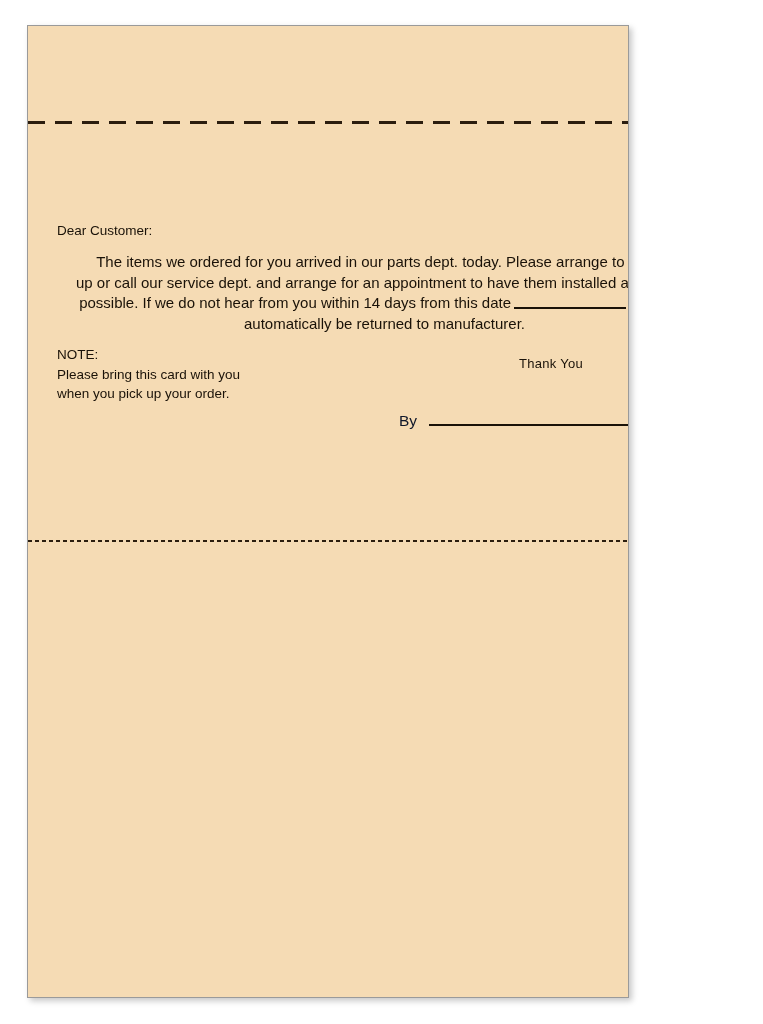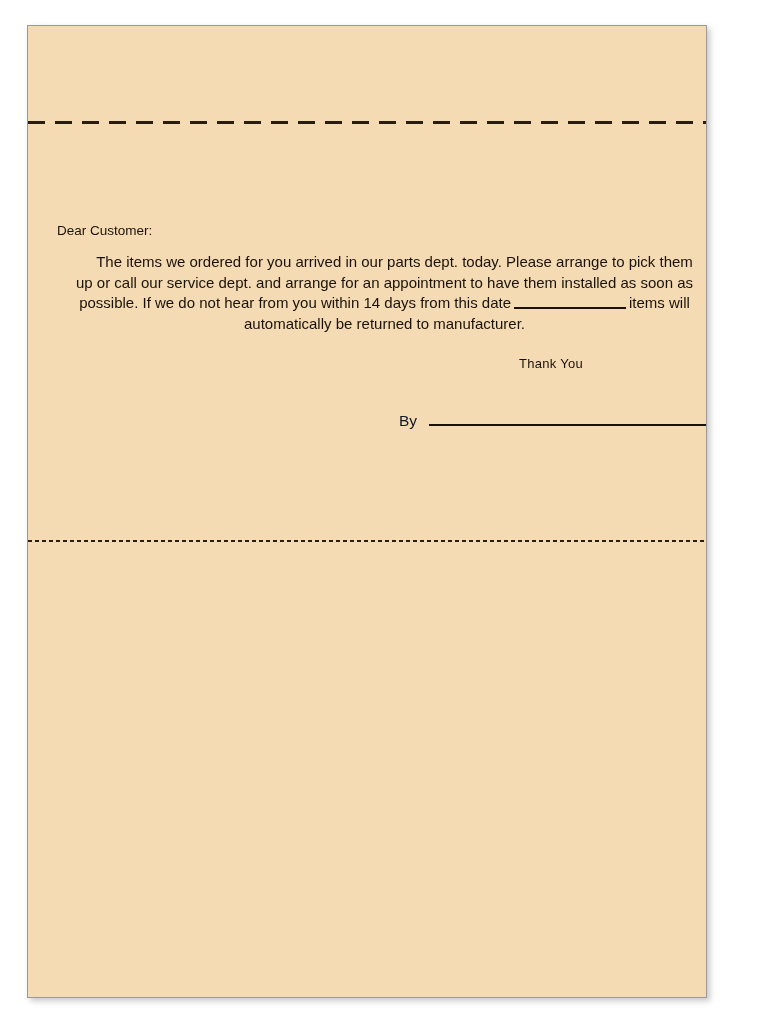--- a/index.html
+++ b/index.html
@@ -18,21 +18,21 @@
     position: relative;
     width: 763px;
     height: 1024px;
   }
 
   
   #card {
     position: absolute;
     left: 27px;
     top: 25px;
-    width: 680px;
+    width: 602px;
     height: 973px;
     background: #f5dbb4;
     border: 1px solid #9a9a9a;
     box-shadow: 3px 3px 6px rgba(0,0,0,0.22);
     box-sizing: border-box;
     overflow: hidden;
   }
 
   
   .perf {
@@ -156,20 +156,25 @@
     <div class="perf perf-bottom"></div>
 
     <div id="content">
 
       <p class="salutation">Dear Customer:</p>
 
       <p class="body-para">
         <span class="indent"></span><span>The items we ordered for you arrived in our parts dept. today.  Please arrange to pick them up or call our service dept. and arrange for an appointment to have them installed as soon as possible.  If we do not hear from you within 14 days from this date</span><span class="blank-inline"></span><span>items will automatically be returned to manufacturer.</span>
       </p>
 
+      <div class="note-block">
+        <span class="note-line">NOTE:</span>
+        <span class="note-line">Please bring this card with you</span>
+        <span class="note-line">when you pick up your order.</span>
+      </div>
 
       <div class="thank-you">Thank You</div>
 
       <div class="signature-row">
         <span class="signature-label">By</span>
         <span class="signature-rule"></span>
       </div>
 
     </div>
   </div>

